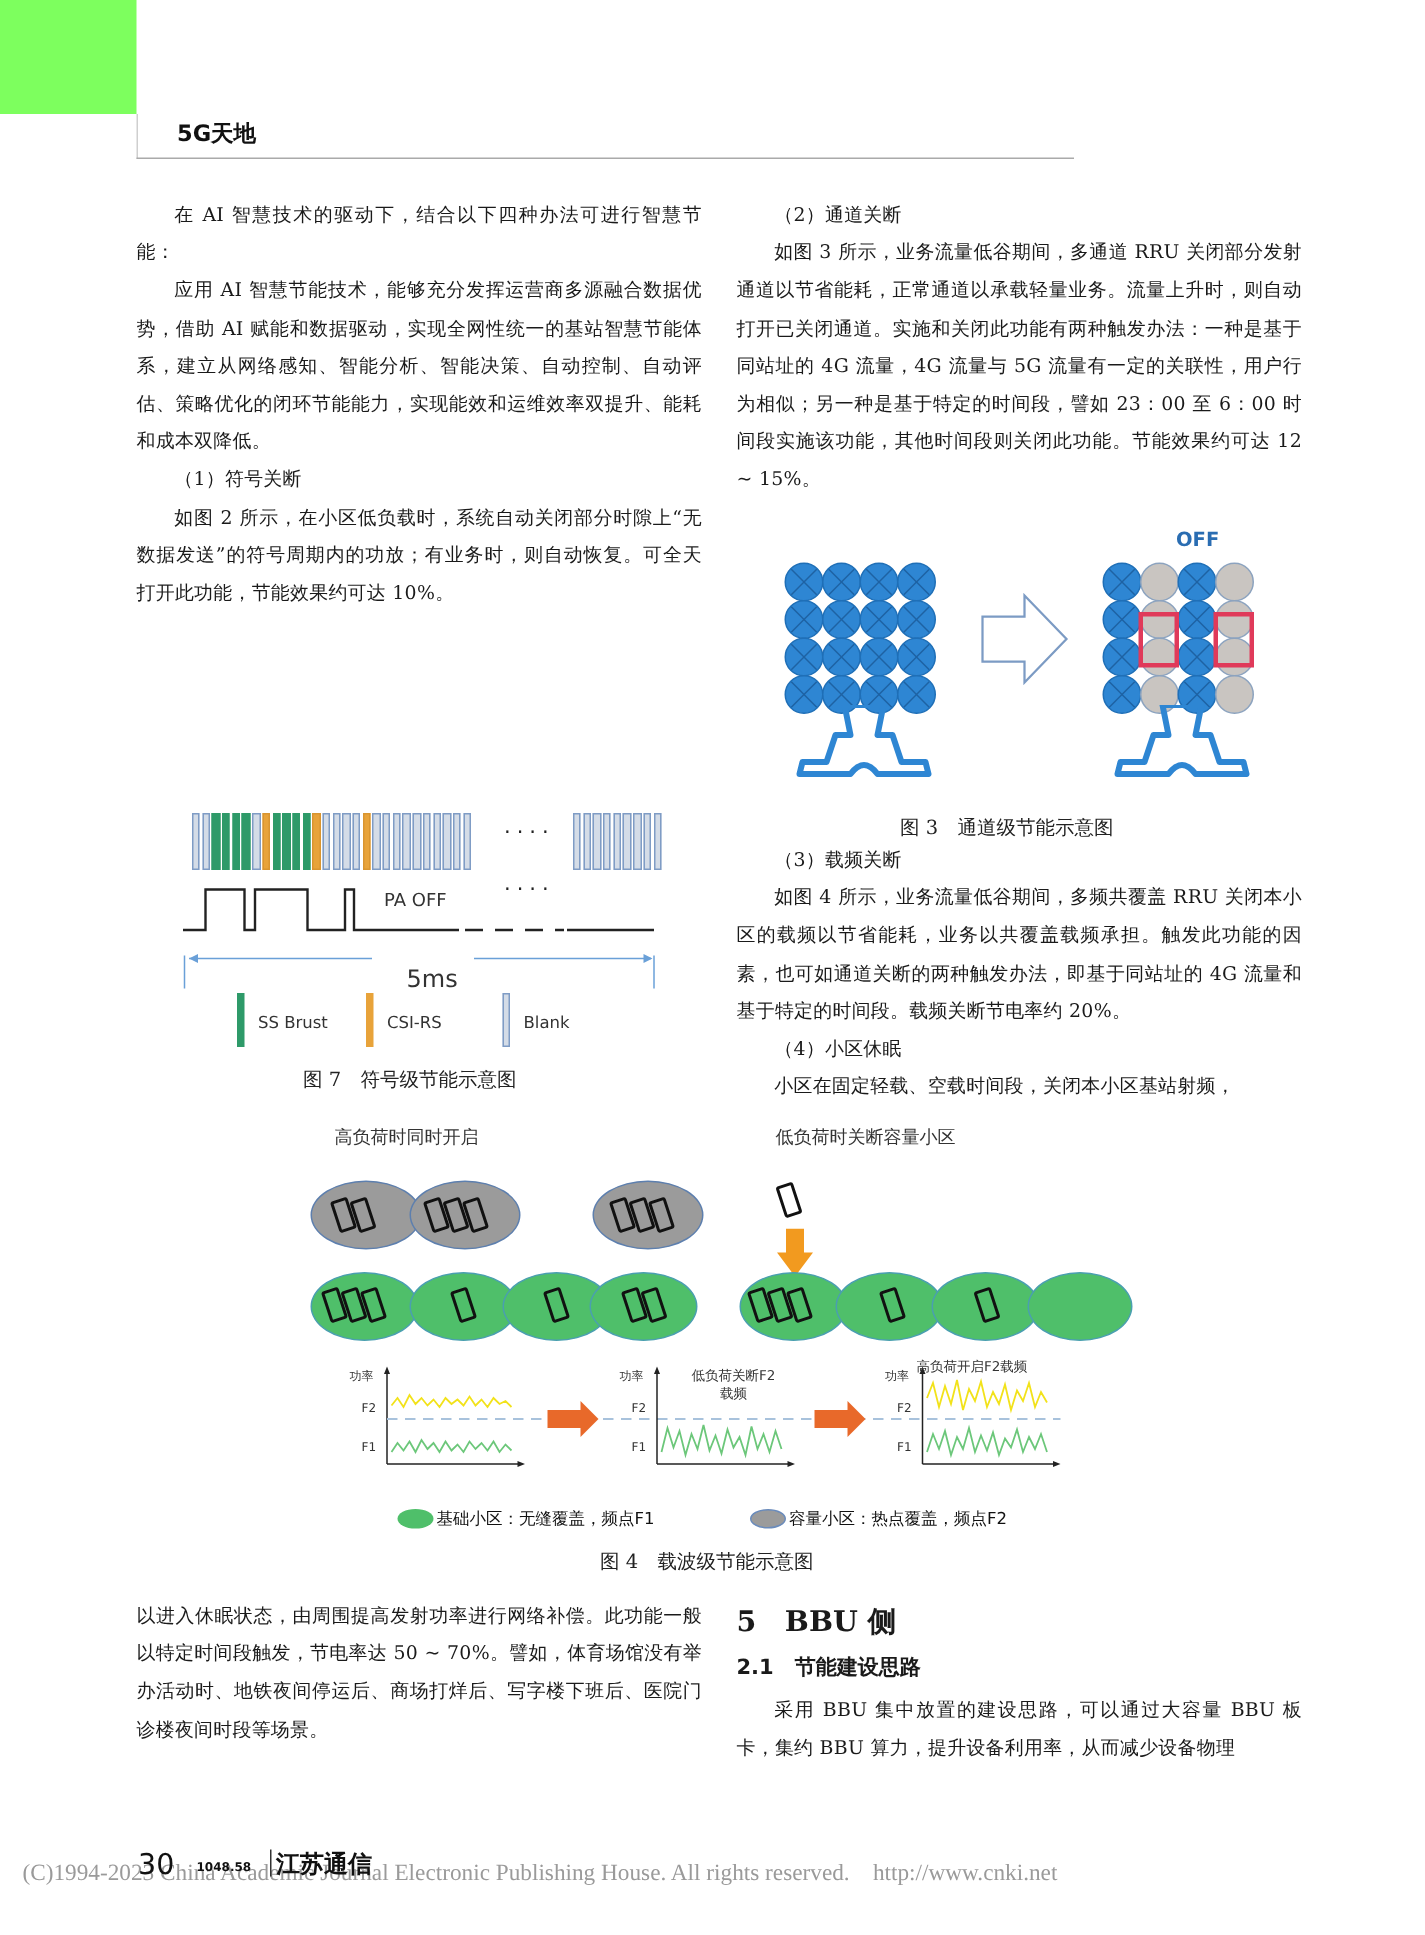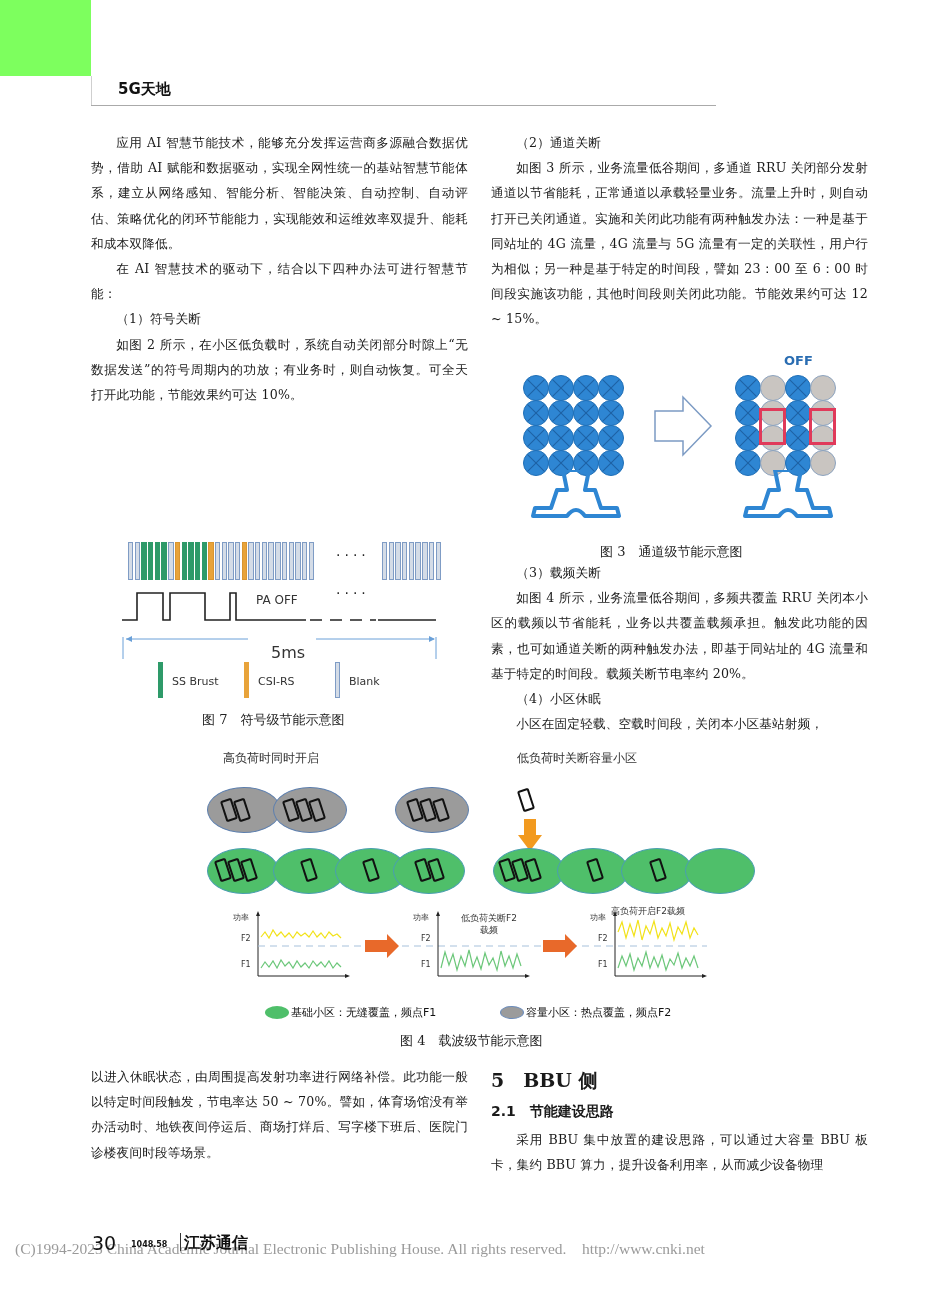--- a/index.html
+++ b/index.html
@@ -61,22 +61,22 @@
 </style>
 </head>
 <body>
 
 <div class="corner-block"></div>
 <div class="head-vline"></div>
 <div class="running-head">5G天地</div>
 <div class="head-rule"></div>
 
 <div class="col col-left">
+  <p class="ind">在 AI 智慧技术的驱动下，结合以下四种办法可进行智慧节能：</p>
   <p class="ind">应用 AI 智慧节能技术，能够充分发挥运营商多源融合数据优势，借助 AI 赋能和数据驱动，实现全网性统一的基站智慧节能体系，建立从网络感知、智能分析、智能决策、自动控制、自动评估、策略优化的闭环节能能力，实现能效和运维效率双提升、能耗和成本双降低。</p>
-  <p class="ind">在 AI 智慧技术的驱动下，结合以下四种办法可进行智慧节能：</p>
   <p class="sub">（1）符号关断</p>
   <p class="ind">如图 2 所示，在小区低负载时，系统自动关闭部分时隙上“无数据发送”的符号周期内的功放；有业务时，则自动恢复。可全天打开此功能，节能效果约可达 10%。</p>
 </div>
 
 <div class="fig2">
   <div class="bars" id="bars-left" style="left:10px;">
       <span class="bar"></span>
       <span class="bar"></span>
       <span class="bar g"></span>
       <span class="bar g"></span>

